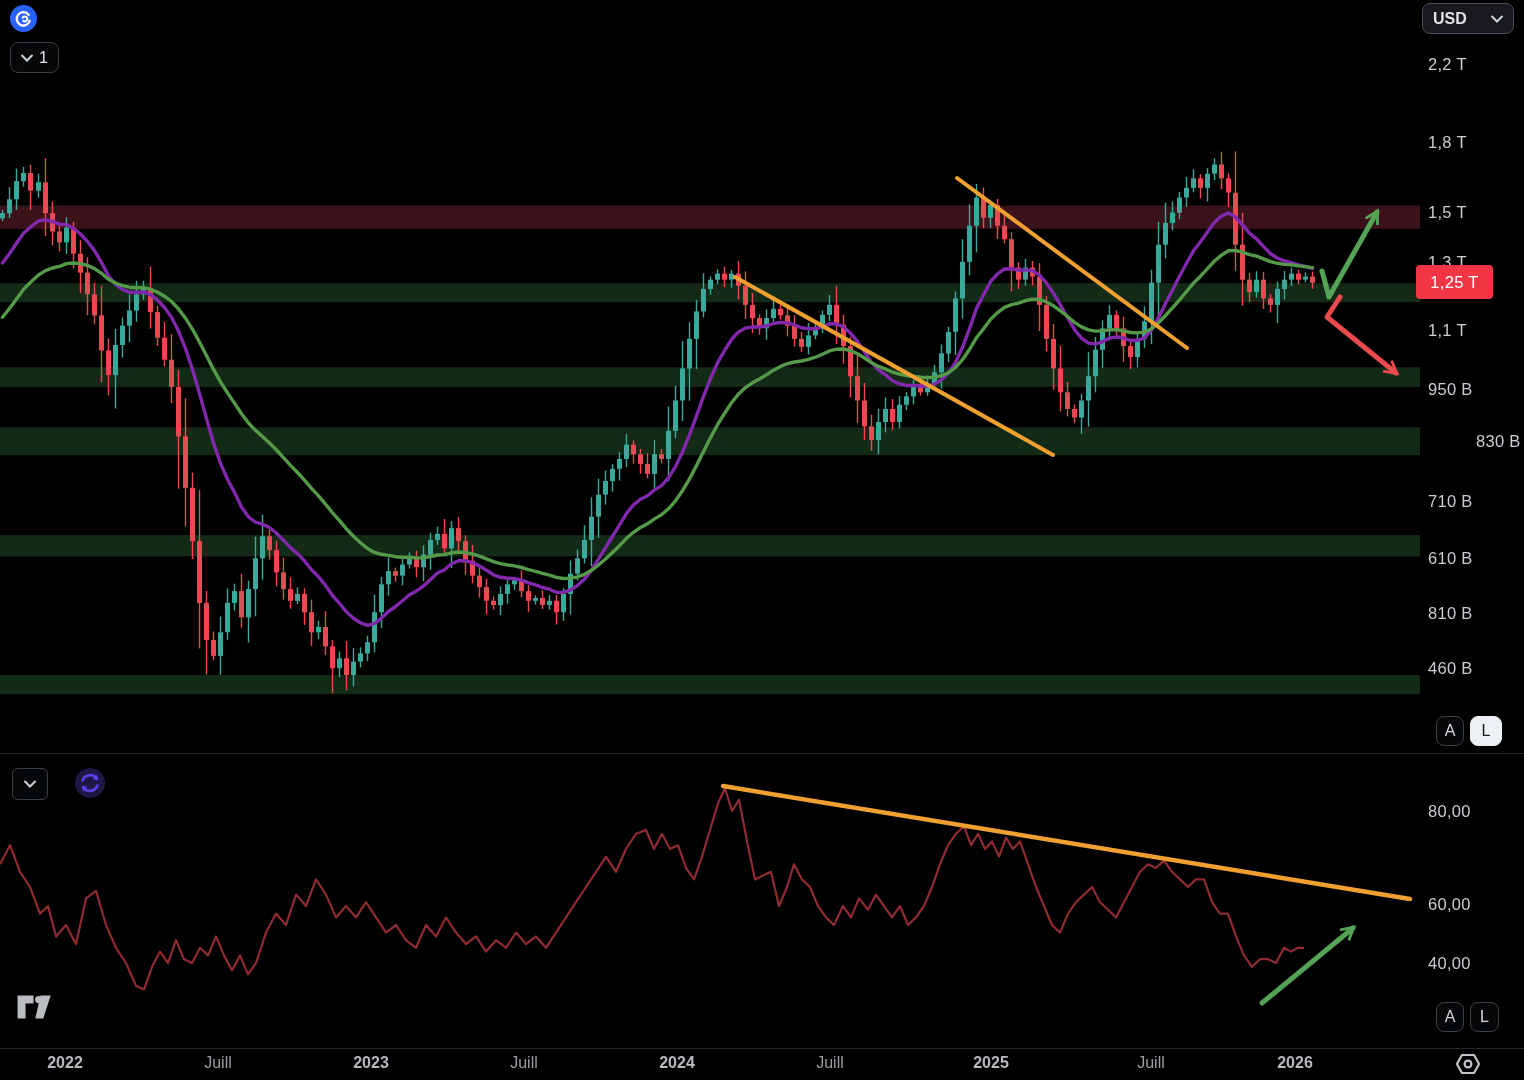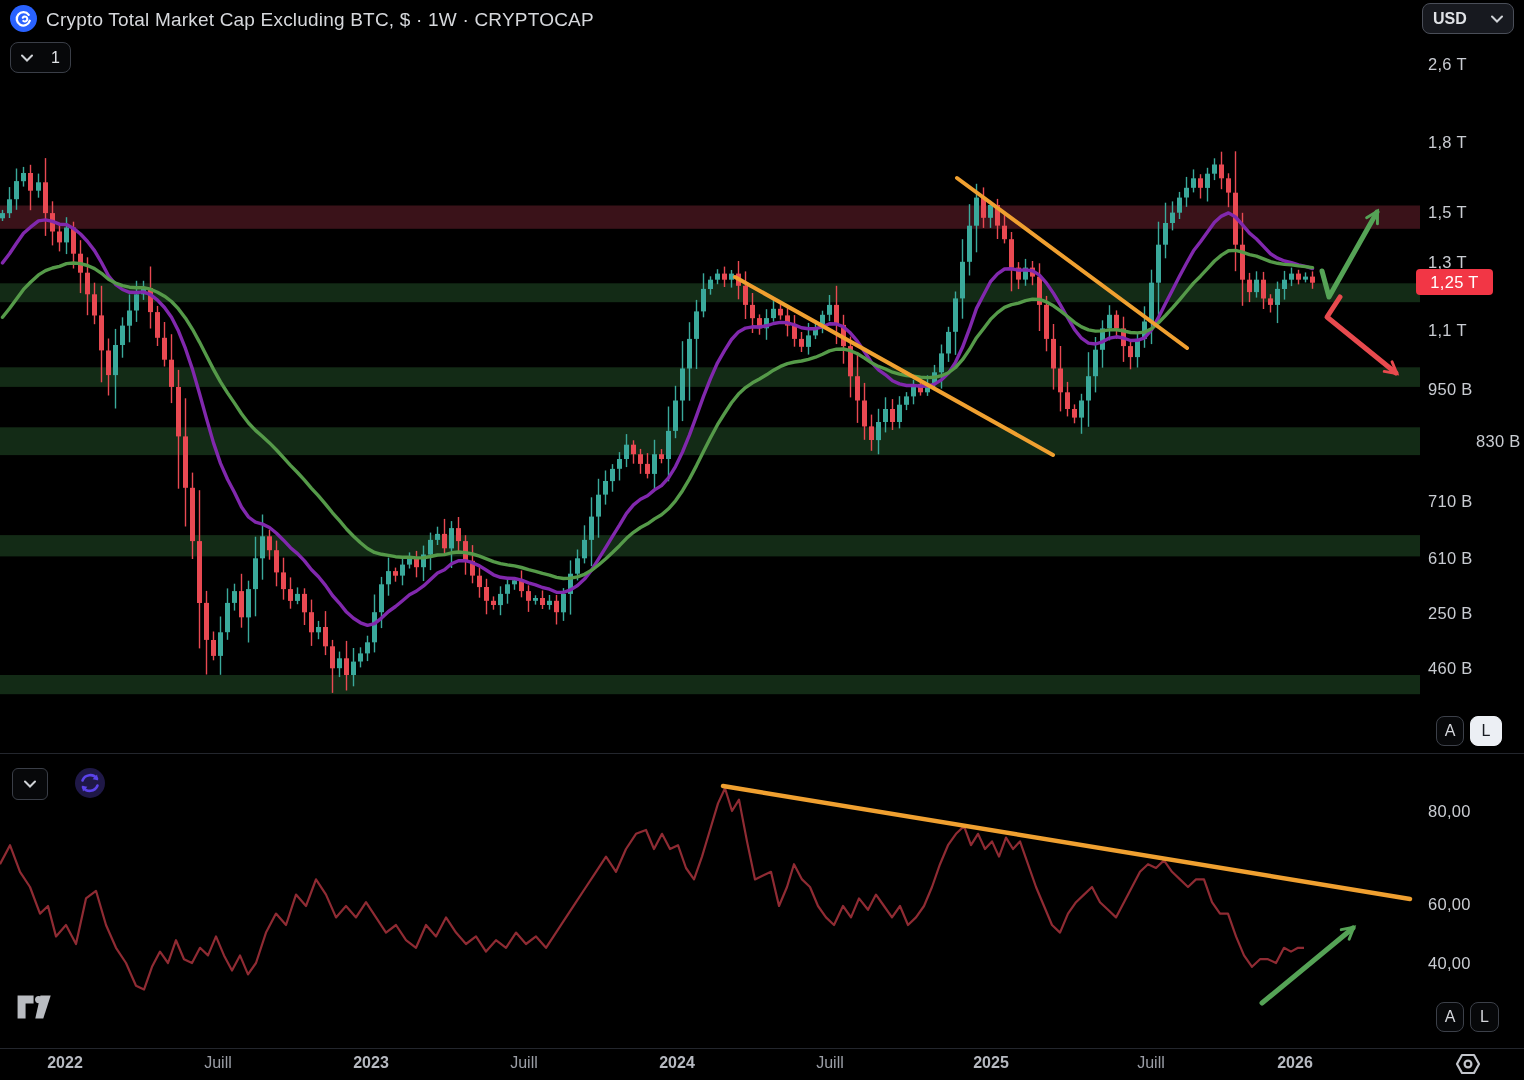--- a/index.html
+++ b/index.html
@@ -3,33 +3,33 @@
 <meta charset="utf-8">
 <style>
   html,body{margin:0;padding:0;background:#000;width:1524px;height:1080px;overflow:hidden;
     font-family:"Liberation Sans", sans-serif;-webkit-font-smoothing:antialiased;}
   #stage{position:relative;width:1524px;height:1080px;background:#000;}
   #chart-svg{position:absolute;left:0;top:0;}
   .hdr{position:absolute;left:46px;top:6px;height:28px;line-height:28px;color:#d6d8dc;
     font-size:19px;font-weight:500;letter-spacing:.2px;white-space:nowrap;}
   .sym-icon{position:absolute;left:10px;top:5px;width:27px;height:27px;border-radius:50%;
     background:#2962ff;display:flex;align-items:center;justify-content:center;}
-  .pill{position:absolute;display:flex;align-items:center;gap:18px;border:1px solid #3a3e47;
+  .pill{position:absolute;display:flex;align-items:center;gap:6px;border:1px solid #3a3e47;
     border-radius:8px;background:rgba(12,13,16,.6);color:#e0e2e6;font-size:16px;
     padding:0 10px;height:31px;box-sizing:border-box;cursor:pointer;}
   #ind-count{left:10px;top:42px;}
   #currency{left:1422px;top:3px;width:92px;justify-content:space-between;font-weight:600;
     background:#17191f;border-color:#4a4e58;font-size:16px;}
   .chev{width:12px;height:8px;}
   .axis-label{position:absolute;color:#c9ccd2;font-size:16.5px;transform:translateY(-50%);
     white-space:nowrap;letter-spacing:.3px;}
   .time-label{position:absolute;top:1054px;transform:translateX(-50%);font-size:16px;
     color:#9b9ea6;white-space:nowrap;}
   .time-label.major{color:#b6b9c0;font-weight:700;}
-  #last-price{position:absolute;left:1416px;width:77px;height:26px;border-radius:4px;
+  #last-price{position:absolute;left:1416px;width:77px;height:34px;border-radius:4px;
     background:#f23645;color:#fff;font-size:16.5px;display:flex;align-items:center;
     justify-content:center;transform:translateY(-50%);letter-spacing:.3px;}
   .al-btn{position:absolute;width:28px;height:30px;border-radius:8px;border:1px solid #3c4049;
     background:rgba(10,11,14,.7);color:#d4d6db;font-size:16px;display:flex;align-items:center;
     justify-content:center;cursor:pointer;box-sizing:border-box;}
   .al-btn.light{background:#eceff4;color:#181b22;border-color:#eceff4;font-weight:500;}
   .divider{position:absolute;left:0;width:1524px;height:1px;background:#23262d;}
   .icon-btn{position:absolute;display:flex;align-items:center;justify-content:center;
     cursor:pointer;}
   #rsi-collapse{left:12px;top:768px;width:34px;height:30px;border:1px solid #3a3e47;
@@ -451,47 +451,46 @@
 
   <div class="divider" style="top:753px"></div>
   <div class="divider" style="top:1048px"></div>
 
   <div class="sym-icon">
     <svg width="19" height="19" viewBox="0 0 20 20">
       <path d="M15.5 6.2 A7 7 0 1 0 16.6 12.4" fill="none" stroke="#fff" stroke-width="2.4" stroke-linecap="round"></path>
       <path d="M9.2 9.2 A2.6 2.6 0 1 1 9.8 12.6" fill="none" stroke="#fff" stroke-width="2.2" stroke-linecap="round"></path>
     </svg>
   </div>
-  <div class="hdr">Crypto Total Market Cap Excluding BTC, $ · 1W · CRYPTOCAP</div>
 
   <div class="pill" id="ind-count">
     <svg class="chev" viewBox="0 0 12 8">
       <polyline points="1,1.5 6,6.5 11,1.5" fill="none" stroke="#cfd2d6" stroke-width="2" stroke-linecap="round"></polyline>
     </svg>
     <span>1</span>
   </div>
 
   <div class="pill" id="currency">
     <span>USD</span>
     <svg class="chev" viewBox="0 0 12 8">
       <polyline points="1,1.5 6,6.5 11,1.5" fill="none" stroke="#cfd2d6" stroke-width="2" stroke-linecap="round"></polyline>
     </svg>
   </div>
 
   <div id="price-axis">
-      <span class="axis-label" style="left: 1428px; top: 64px;">2,6 T</span>
+      <span class="axis-label" style="left: 1428px; top: 64px;">2,2 T</span>
       <span class="axis-label" style="left: 1428px; top: 142px;">1,8 T</span>
       <span class="axis-label" style="left: 1428px; top: 212px;">1,5 T</span>
       <span class="axis-label" style="left: 1428px; top: 262px;">1,3 T</span>
       <span class="axis-label" style="left: 1428px; top: 330px;">1,1 T</span>
       <span class="axis-label" style="left: 1428px; top: 389px;">950 B</span>
       <span class="axis-label" style="left: 1428px; top: 441px; margin-left: 48px;">830 B</span>
       <span class="axis-label" style="left: 1428px; top: 501px;">710 B</span>
       <span class="axis-label" style="left: 1428px; top: 558px;">610 B</span>
-      <span class="axis-label" style="left: 1428px; top: 613px;">250 B</span>
+      <span class="axis-label" style="left: 1428px; top: 613px;">810 B</span>
       <span class="axis-label" style="left: 1428px; top: 668px; text-align: right;">460 B</span>
     </div>
   <div id="rsi-axis">
       <span class="axis-label" style="left: 1428px; top: 811px;">80,00</span>
       <span class="axis-label" style="left: 1428px; top: 904px;">60,00</span>
       <span class="axis-label" style="left: 1428px; top: 963px;">40,00</span>
     </div>
   <div id="time-axis">
       <span class="time-label major" style="left: 65px;">2022</span>
       <span class="time-label" style="left: 218px;">Juill</span>

